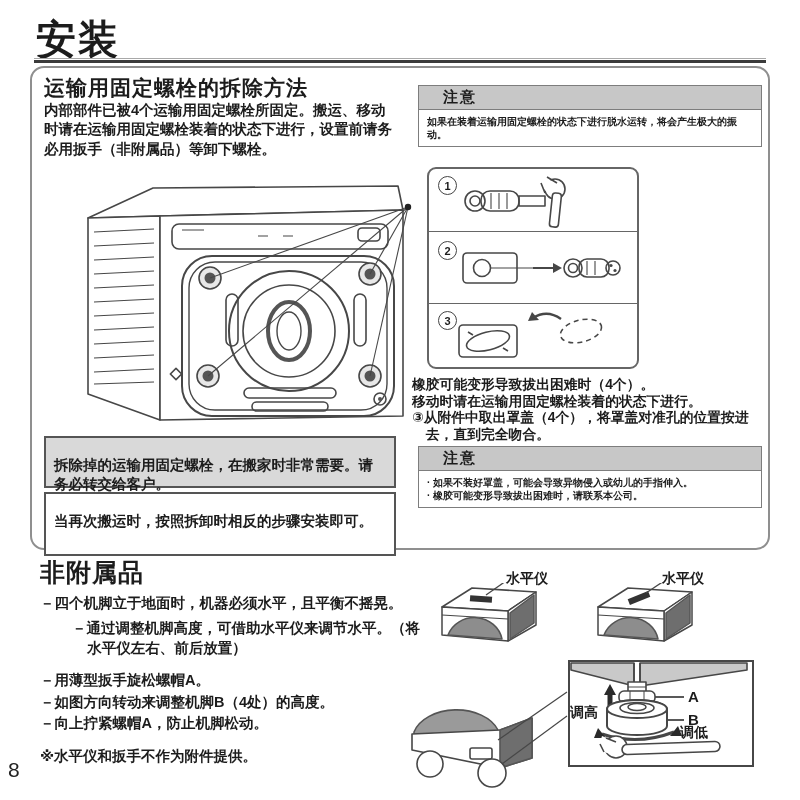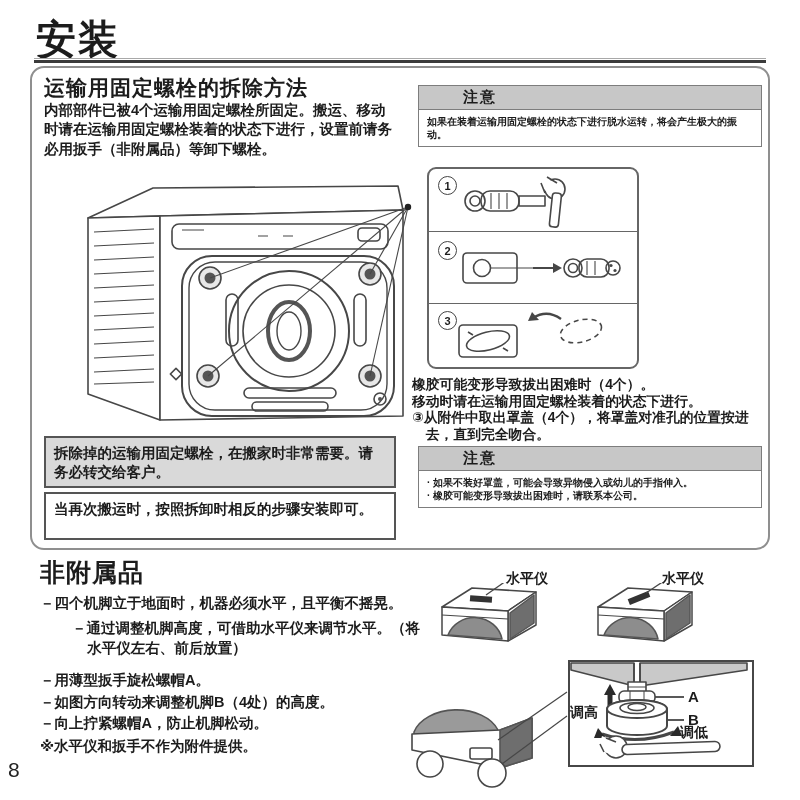--- a/index.html
+++ b/index.html
@@ -9,27 +9,27 @@
   
   .h1{left:36px;top:12px;font-size:40px;font-weight:700;letter-spacing:2px;}
   .h1-rule{left:34px;top:58px;width:732px;height:1px;border-top:1px solid #a8a8a8;border-bottom:3px solid #3b3b3b;}
   .sec1-title{left:44px;top:74px;font-size:21px;font-weight:700;letter-spacing:1px;}
   .sec2-title{left:40px;top:556px;font-size:25px;font-weight:700;letter-spacing:1px;}
   .pagenum{left:8px;top:758px;font-size:21px;font-weight:400;color:#222;}
   
   .frame{left:30px;top:66px;width:736px;height:480px;border:2px solid #8f8f8f;border-radius:14px;}
   
   .intro{left:44px;top:101px;width:356px;font-size:14.5px;font-weight:700;line-height:1.34;}
-  .note{font-size:14.5px;font-weight:700;line-height:1.3;padding:6px 8px;box-sizing:border-box;}
+  .note{font-size:14.5px;font-weight:700;line-height:1.3;padding:18px 8px;box-sizing:border-box;}
   .note-gray{left:44px;top:436px;width:352px;height:52px;background:#d9d9d9;border:2px solid #555;}
-  .note-white{left:44px;top:492px;width:352px;height:48px;background:#fff;border:2px solid #555;}
+  .note-white{left:44px;top:492px;width:352px;height:64px;background:#fff;border:2px solid #555;}
   
   .caution{width:342px;border:1.5px solid #7d7d7d;background:#fff;}
   .caution .hd{background:#c7c7c7;border-bottom:1.5px solid #7d7d7d;font-size:15px;font-weight:700;
-               padding:2px 8px 2px 44px;letter-spacing:2px;}
+               padding:2px 8px 2px 24px;letter-spacing:2px;}
   .caution .bd{padding:5px 8px;font-size:10px;font-weight:700;line-height:1.32;}
   .caution1{left:418px;top:85px;}
   .caution2{left:418px;top:446px;}
   .hang{padding-left:1.05em;text-indent:-1.05em;}
   
   .steps{left:412px;top:377px;width:358px;font-size:13.8px;font-weight:700;line-height:1.2;}
   .step{padding-left:1em;text-indent:-1em;}
   
   .panel{left:427px;top:167px;width:208px;height:198px;border:2px solid #666;border-radius:9px;background:#fff;}
   .panel .div1{position:absolute;left:0;right:0;top:62px;border-top:1.5px solid #666;}
@@ -176,21 +176,21 @@
   <div class="abs note note-white">当再次搬运时，按照拆卸时相反的步骤安装即可。</div>
 
   <div class="abs sec2-title">非附属品</div>
 
   <div class="abs" style="left:40px;top:594px;width:392px;font-size:14.5px;font-weight:700;line-height:1.34;">
     <div class="hang">－四个机脚立于地面时，机器必须水平，且平衡不摇晃。</div>
     <div class="hang" style="margin-top:6px;margin-left:32px;">－通过调整机脚高度，可借助水平仪来调节水平。（将水平仪左右、前后放置）</div>
     <div class="hang" style="margin-top:13px;">－用薄型扳手旋松螺帽A。</div>
     <div class="hang" style="margin-top:2px;">－如图方向转动来调整机脚B（4处）的高度。</div>
     <div class="hang" style="margin-top:2px;">－向上拧紧螺帽A，防止机脚松动。</div>
-    <div style="margin-top:3px;">※水平仪和扳手不作为附件提供。</div>
+    <div style="margin-top:13px;">※水平仪和扳手不作为附件提供。</div>
   </div>
 
   <div class="abs" style="left:434px;top:583px;width:110px;height:62px;">
     <svg width="110" height="62" viewBox="0 0 110 62">
       <g stroke="#474747" stroke-width="1.5" fill="#fff" stroke-linejoin="round">
         <polygon points="8,24 38,5 102,9 74,28"></polygon>
         <polygon points="74,28 102,9 102,42 74,58"></polygon>
         <polygon points="8,24 74,28 74,58 8,52"></polygon>
         <path d="M8,32 L74,36" stroke-width="1.1"></path>
         <path d="M14,52 A28,26 0 0 1 68,56 Z" fill="#8d8d8d" stroke="#555"></path>

